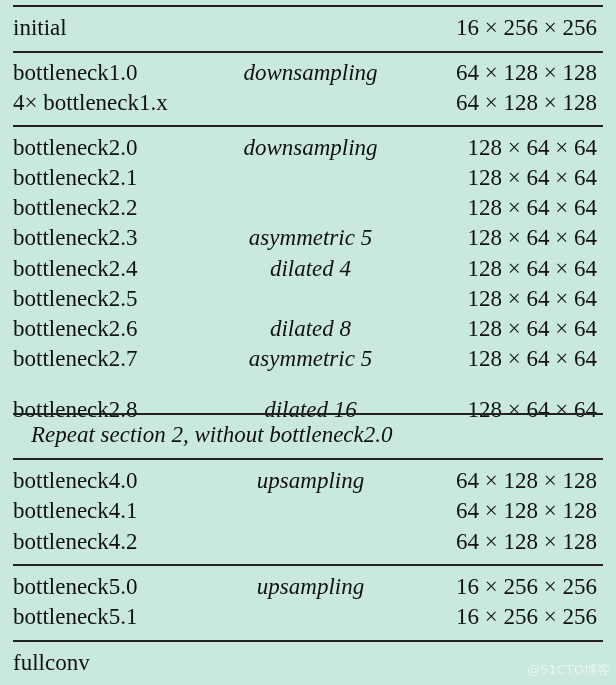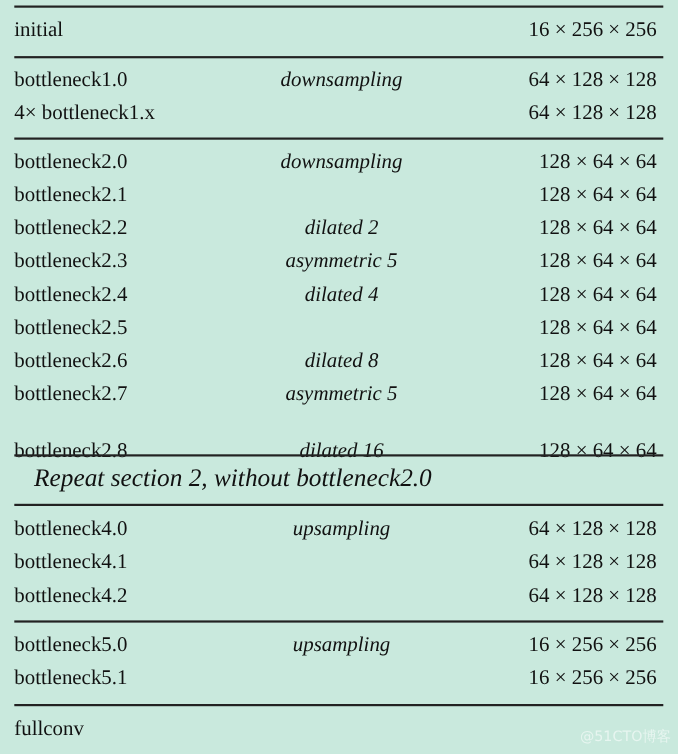--- a/index.html
+++ b/index.html
@@ -4,21 +4,21 @@
 <style>
   html, body { margin:0; padding:0; }
   body {
     width:616px; height:685px; overflow:hidden;
     background:#c9e9dd;
     font-family:"Liberation Serif","DejaVu Serif",serif;
     color:#111;
     position:relative;
   }
   .rule { position:absolute; left:13px; width:590px; height:2px; background:#222; }
-  .row { position:absolute; left:13px; width:590px; height:30px; font-size:19px; line-height:30px; }
+  .row { position:absolute; left:13px; width:590px; height:30px; font-size:23px; line-height:30px; }
   .c1 { position:absolute; left:0; white-space:nowrap; }
   .c2 { position:absolute; left:190px; width:215px; text-align:center; white-space:nowrap;font-style:italic; }
   .c3 { position:absolute; right:6px; white-space:nowrap; }
   .note { position:absolute; left:31px; font-size:23px; line-height:30px; font-style:italic; }
   .wm { position:absolute; right:6px; bottom:6px; font-size:13px; color:rgba(255,255,255,0.55); font-family:"DejaVu Sans",sans-serif; }
 </style>
 </head>
 <body>
 
 <div>
@@ -50,21 +50,20 @@
       <span class="c2">downsampling</span>
       <span class="c3">128 × 64 × 64</span>
     </div>
   <div class="row" style="top:163px">
       <span class="c1">bottleneck2.1</span>
       <span class="c2"></span>
       <span class="c3">128 × 64 × 64</span>
     </div>
   <div class="row" style="top:193px">
       <span class="c1">bottleneck2.2</span>
-      <span class="c2">dilated 2</span>
       <span class="c3">128 × 64 × 64</span>
     </div>
   <div class="row" style="top:223px">
       <span class="c1">bottleneck2.3</span>
       <span class="c2">asymmetric 5</span>
       <span class="c3">128 × 64 × 64</span>
     </div>
   <div class="row" style="top:254px">
       <span class="c1">bottleneck2.4</span>
       <span class="c2">dilated 4</span>

